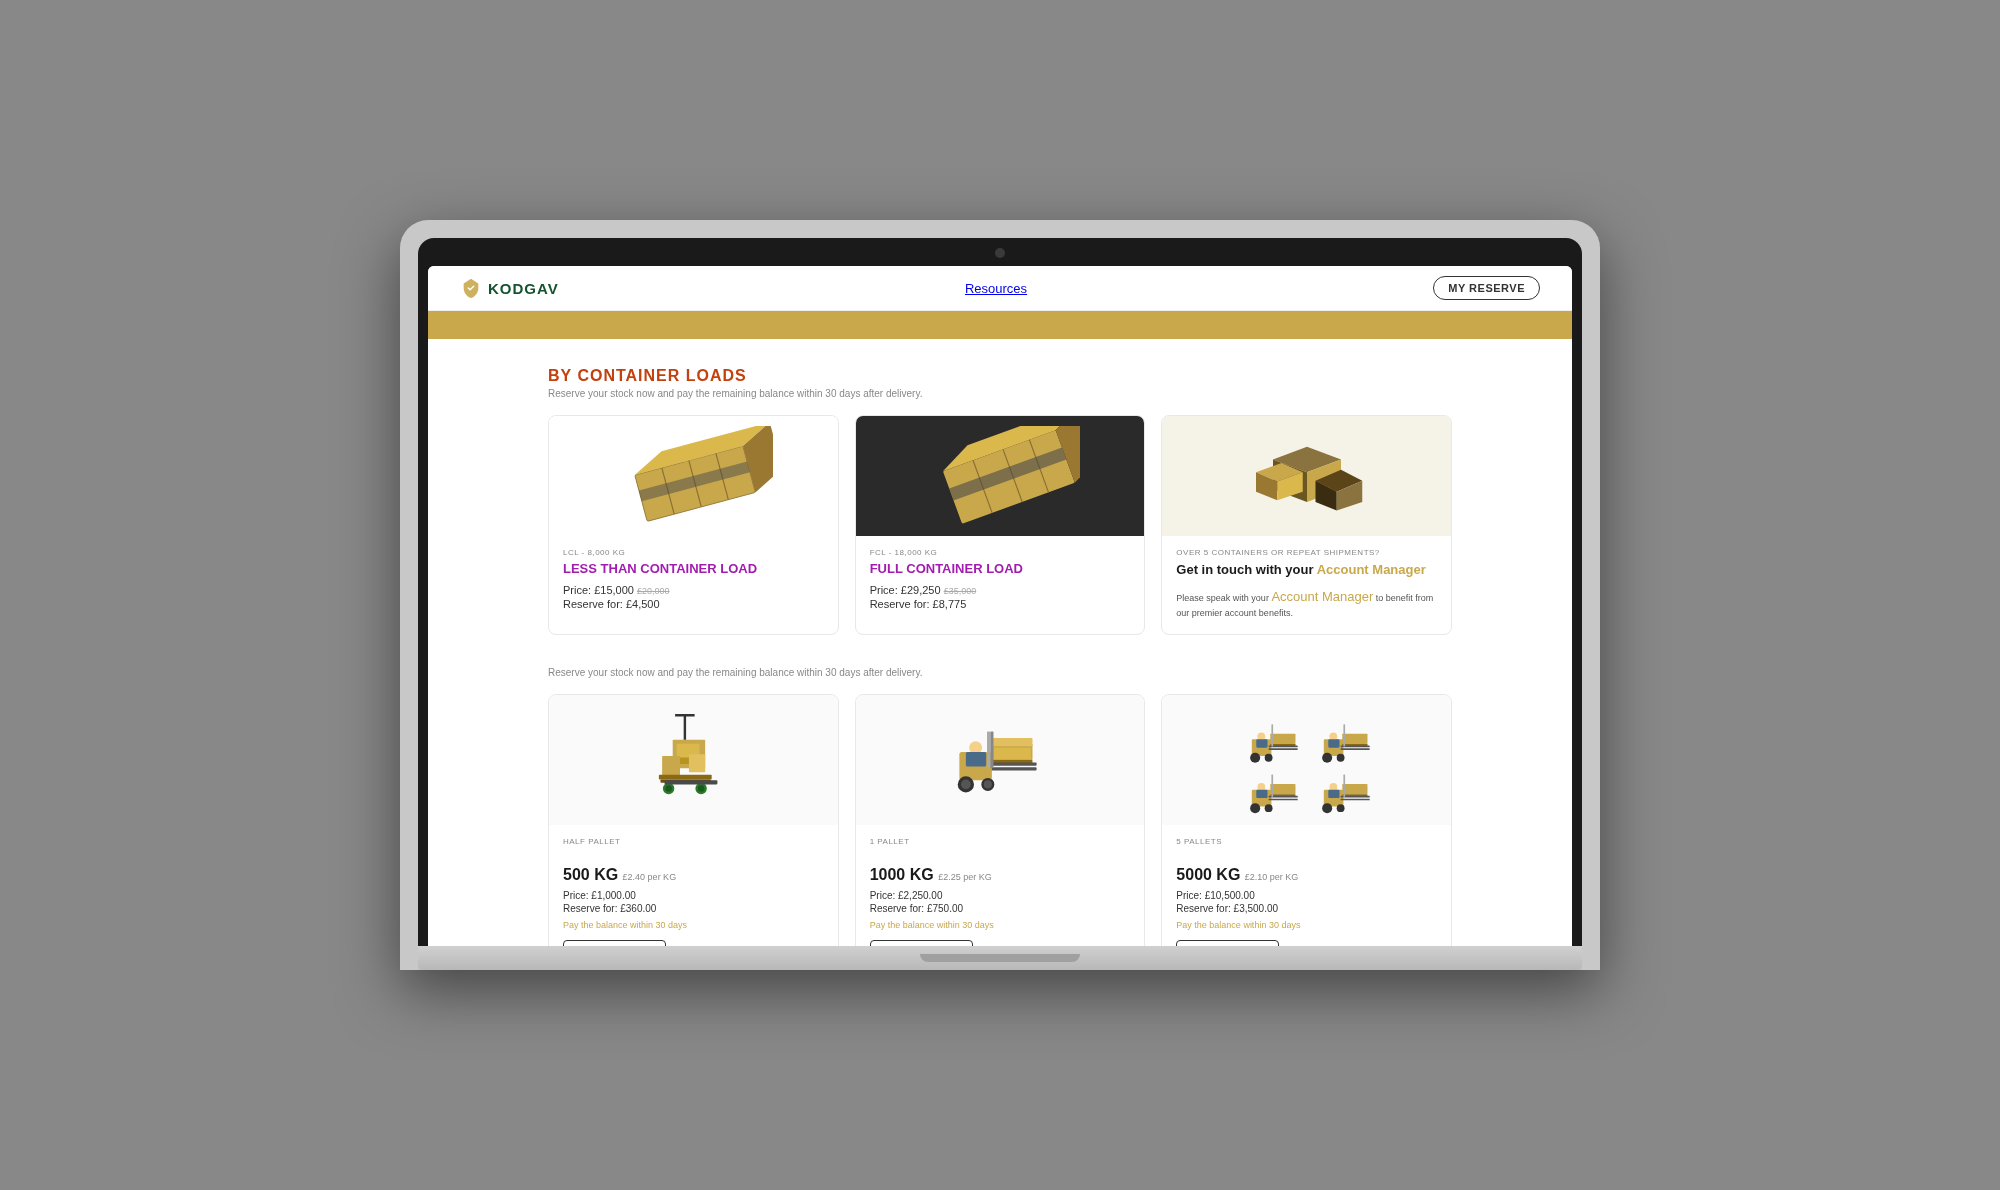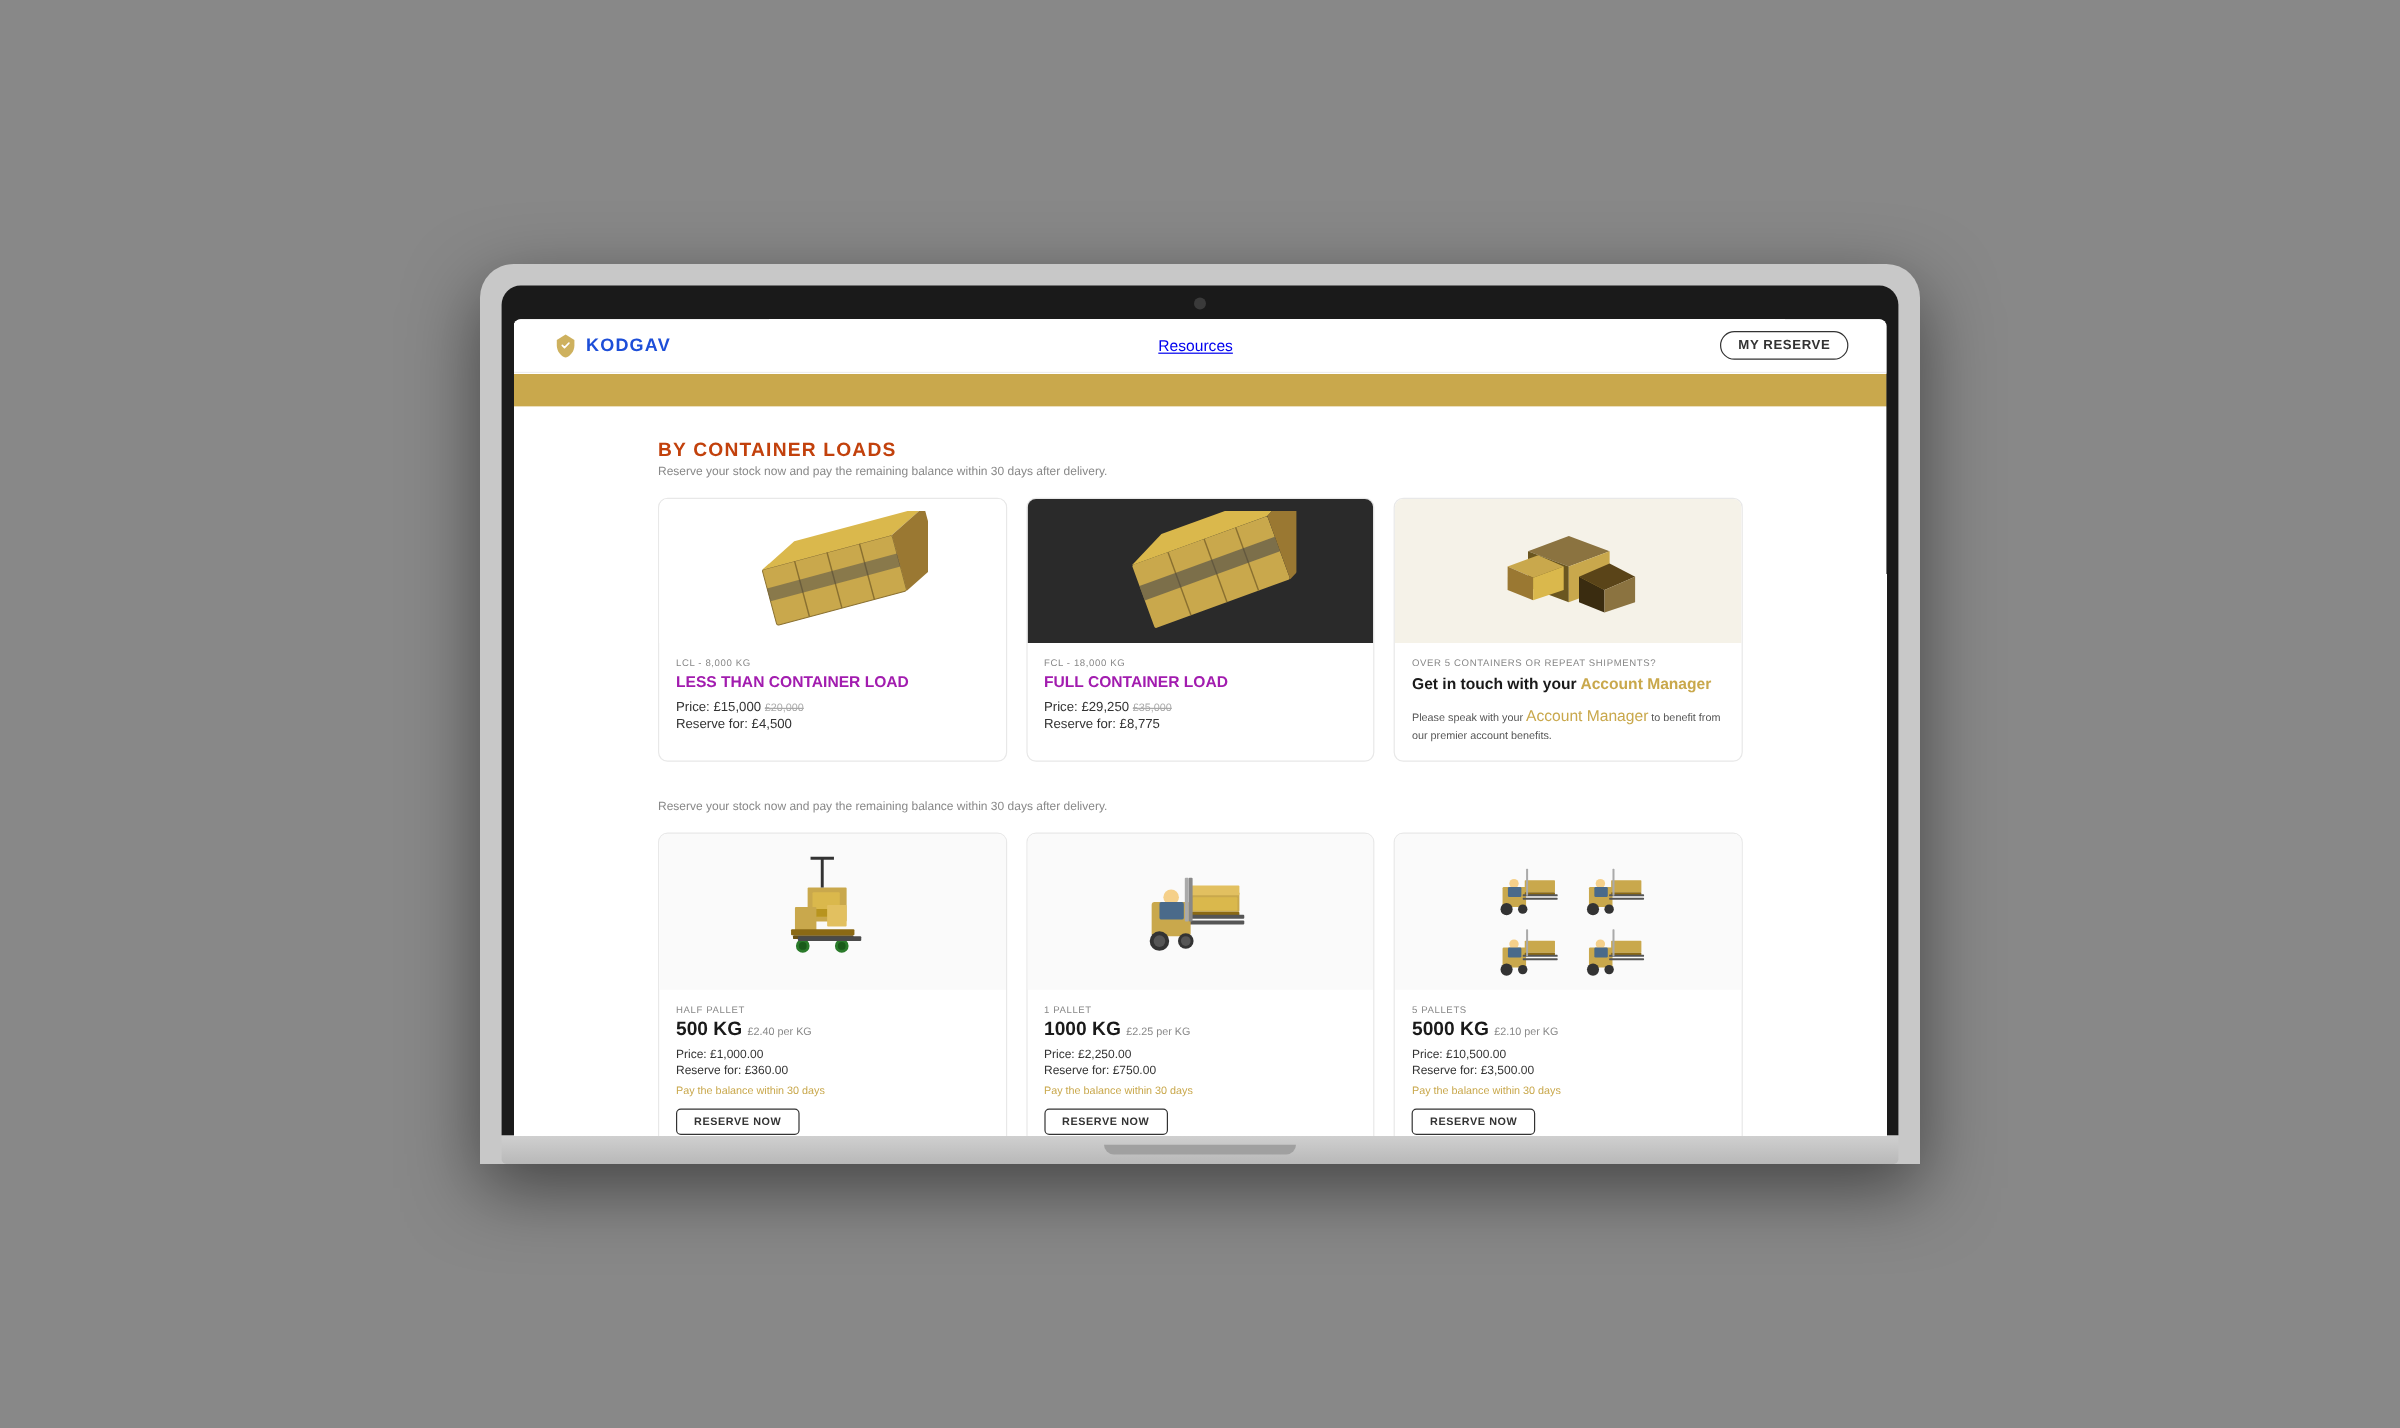--- a/index.html
+++ b/index.html
@@ -69,21 +69,21 @@
       top: 0;
       z-index: 10;
     }
     .nav-logo {
       display: flex;
       align-items: center;
       gap: 6px;
       font-weight: 700;
       font-size: 15px;
       letter-spacing: 1px;
-      color: #1d4ed8;
+      color: #14532d;
       justify-content: flex-end;
     }
     .nav-logo-icon {
       width: 22px;
       height: 22px;
     }
     .nav-links {
       display: flex;
       gap: 24px;
       font-size: 13px;
@@ -227,21 +227,21 @@
       justify-content: center;
     }
     .pallet-card-body {
       padding: 12px 14px;
     }
     .pallet-card-tag {
       font-size: 8px;
       letter-spacing: 0.5px;
       color: #888;
       text-transform: uppercase;
-      margin-bottom: 4px;
+      margin-bottom: 20px;
     }
     .pallet-weight {
       font-size: 16px;
       font-weight: 700;
       color: #1a1a1a;
       margin-bottom: 6px;
     }
     .pallet-weight-small {
       font-size: 9px;
       font-weight: 400;

